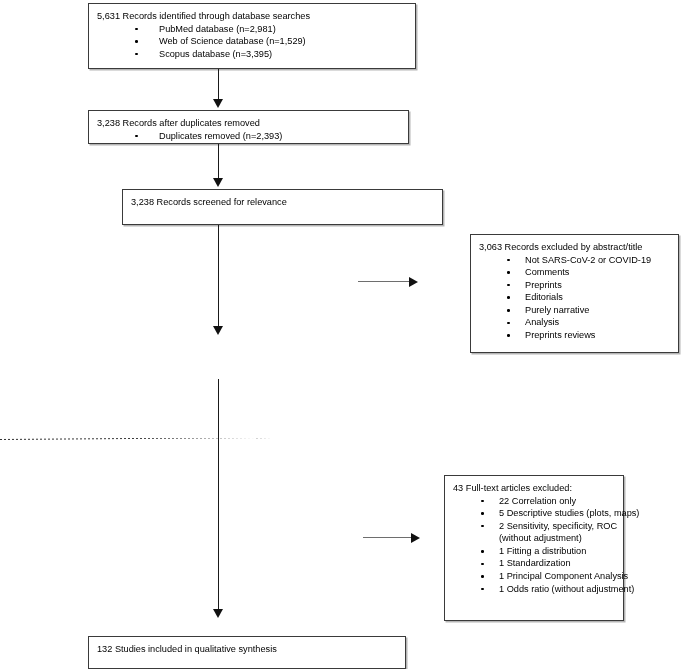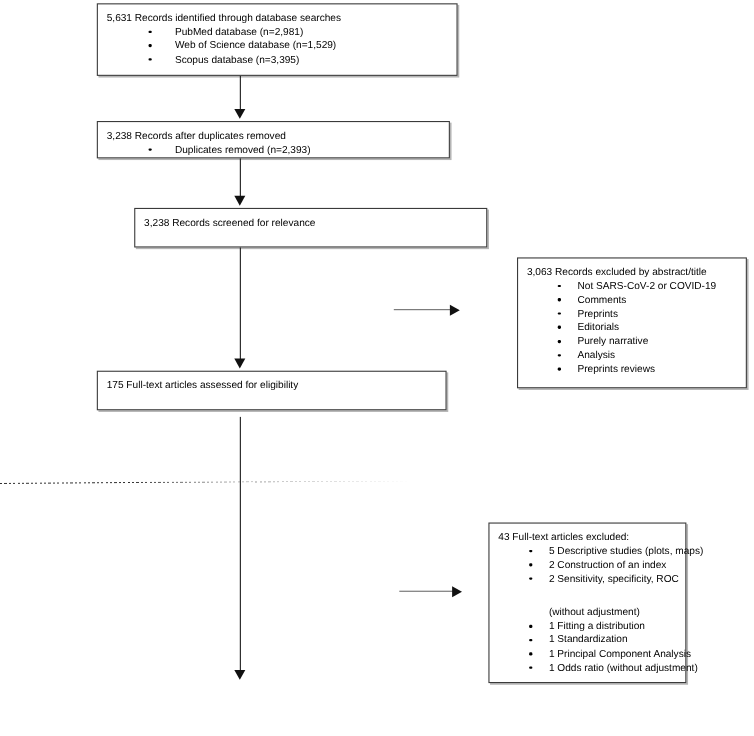--- a/index.html
+++ b/index.html
@@ -61,21 +61,20 @@
   }
   
   .sidebox ul.bullets li {
     padding-left: 46px;
   }
   .sidebox ul.bullets li::before {
     left: 28px;
   }
   .sidebox ul.bullets li.cont {
     padding-left: 46px;
-    margin-top: 18px;
   }
 
   
   .vline {
     position: absolute;
     width: 1px;
     background: #1a1a1a;
   }
   .hline {
     position: absolute;
@@ -163,42 +162,42 @@
       <li>Not SARS-CoV-2 or COVID-19</li>
       <li>Comments</li>
       <li>Preprints</li>
       <li>Editorials</li>
       <li>Purely narrative</li>
       <li>Analysis</li>
       <li>Preprints reviews</li>
     </ul>
   </div>
 
-  <div class="box" style="left:88px; top:337px; width:318px; height:36px;">
-    <div class="head">175 Full-text articles assessed for eligibility</div>
-  </div>
 
   <div class="vline" style="left:218px; top:379px; height:234px;"></div>
   <div class="arrow-down" style="left:213px; top:609px;"></div>
 
   <div class="dashed-sep" style="top:438px;">
     <div class="inner"></div>
   </div>
 
   <div class="hline" style="left:363px; top:537px; width:50px;"></div>
   <div class="arrow-right" style="left:411px; top:533px;"></div>
 
   <div class="box sidebox" style="left:444px; top:475px; width:180px; height:146px;">
     <div class="head">43 Full-text articles excluded:</div>
     <ul class="bullets">
+      <li>22 Correlation only</li>
       <li>5 Descriptive studies (plots, maps)</li>
-      <li>2 Construction of an index</li>
       <li>2 Sensitivity, specificity, ROC</li>
       <li class="cont">(without adjustment)</li>
       <li>1 Fitting a distribution</li>
       <li>1 Standardization</li>
       <li>1 Principal Component Analysis</li>
       <li>1 Odds ratio (without adjustment)</li>
     </ul>
   </div>
 
+  <div class="box" style="left:88px; top:636px; width:318px; height:33px;">
+    <div class="head">132 Studies included in qualitative synthesis</div>
+  </div>
 
 </div>
 
 </body></html>

